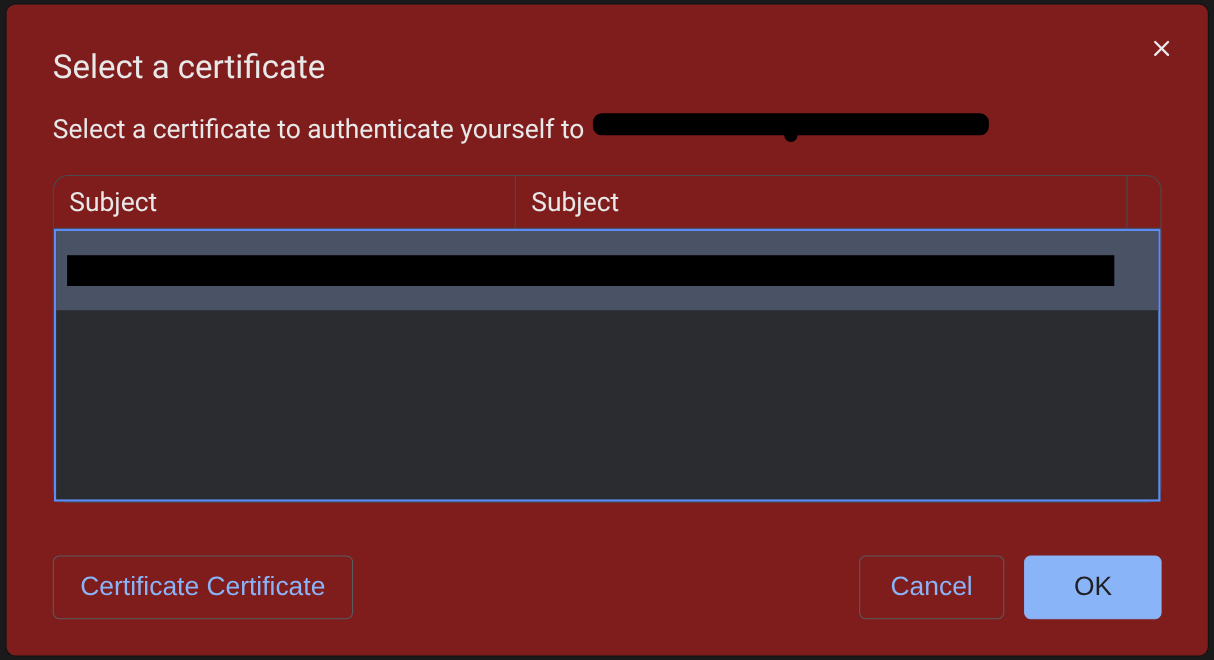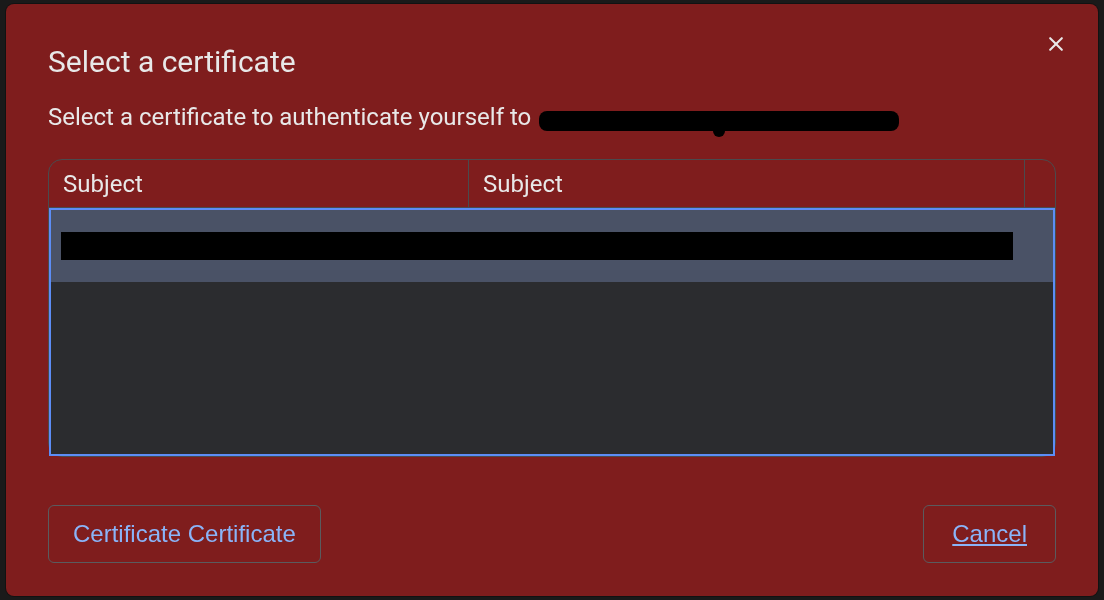--- a/index.html
+++ b/index.html
@@ -46,21 +46,21 @@
       font-size: 30px;
       font-weight: 400;
       color: #e8e8e8;
       margin-bottom: 24px;
     }
     .dialog-subtitle {
       font-size: 24px;
       font-weight: 400;
       color: #e8e8e8;
       display: flex;
-      align-items: flex-end;
+      align-items: flex-start;
       gap: 8px;
       margin-bottom: 28px;
     }
     .redacted-host {
       display: inline-block;
       width: 360px;
       height: 20px;
       background: #000;
       border-radius: 8px;
       position: relative;
@@ -137,21 +137,20 @@
       padding: 14px 24px;
       font-size: 24px;
       border-radius: 6px;
       cursor: pointer;
       border: 1px solid #5a5b5e;
       background: transparent;
       color: #8ab4f8;
     }
     .btn-cancel {
       padding: 14px 28px;
-      text-decoration: underline;
     }
     .btn-primary {
       background: #8ab4f8;
       color: #202124;
       border: 1px solid #8ab4f8;
       padding: 14px 44px;
     }
   </style>
 </head>
 <body>
@@ -181,15 +180,16 @@
       <div class="cert-row">
         <div class="redacted-cert"></div>
       </div>
     </div>
   </div>
 
   <div class="dialog-footer">
     <button class="btn">Certificate Certificate</button>
     <div class="footer-right">
       <button class="btn btn-cancel">Cancel</button>
+      <button class="btn btn-primary">OK</button>
     </div>
   </div>
 </div>
 
 </body></html>

